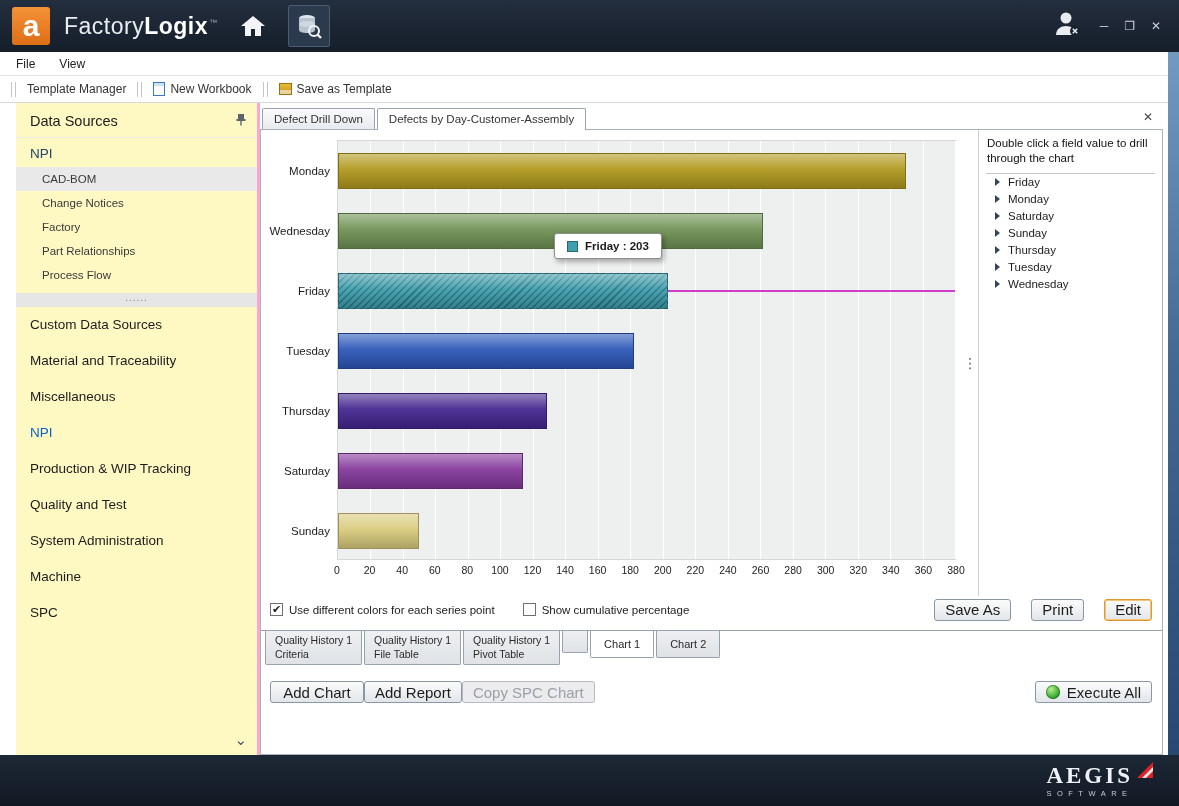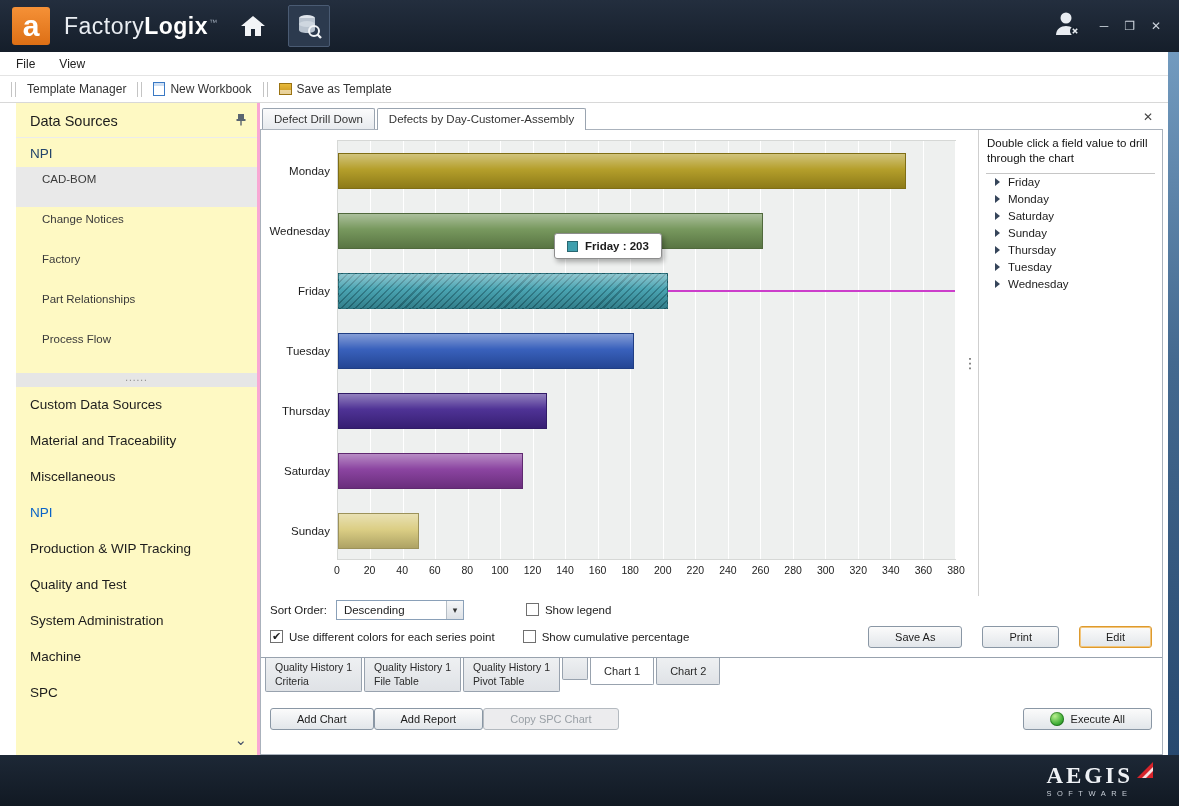--- a/index.html
+++ b/index.html
@@ -30,21 +30,21 @@
   .icon-doc{width:12px;height:14px;background:#fff;border:1px solid #3a79c4;box-shadow:inset 0 3px 0 #cfe0f4;display:inline-block}
   .icon-save{width:13px;height:12px;background:linear-gradient(#e8b93a,#c8951d);border:1px solid #9a7312;box-shadow:inset 0 -4px 0 rgba(255,255,255,.55);display:inline-block}
 
   .main{position:absolute;top:51px;left:0;right:0;bottom:0;display:flex}
 
   
   .sidebar{width:244px;margin-left:16px;border-right:3px solid #f9a8d4;position:relative;background:#fef9c3;flex-shrink:0}
   .sb-header{display:flex;align-items:center;justify-content:space-between;padding:9px 10px 7px 14px;border-bottom:1px solid #ececec}
   .sb-title{font-size:14.5px;color:#1c1c1c}
   .sb-group{padding:8px 0 6px 14px;font-size:13.5px;color:#24456b}
-  .npi-item{height:40px;line-height:24px;padding-left:26px;font-size:11.5px;color:#3a3a3a;cursor:pointer}
+  .npi-item{height:24px;line-height:24px;padding-left:26px;font-size:11.5px;color:#3a3a3a;cursor:pointer}
   .npi-item.selected{background:#e9e9e9}
   .dots{height:14px;line-height:10px;background:#e6e6e6;color:#8a8a8a;font-size:10px;text-align:center;letter-spacing:1px;margin-top:6px;cursor:pointer}
   .cat-item{height:36px;line-height:36px;padding-left:14px;font-size:13.5px;color:#1c1c1c;cursor:pointer}
   .cat-item.hl{color:#0a64c8}
   .sb-chevron{position:absolute;bottom:6px;right:10px;font-size:15px;color:#44506a;cursor:pointer}
   .sb-chevron::before{content:"⌄"}
 
   
   .workspace{flex:1;display:flex;flex-direction:column;min-width:0;background:#fff;padding-right:5px}
   .tabstrip{height:26px;display:flex;align-items:flex-end;gap:2px;padding-left:2px;position:relative;z-index:2}
@@ -79,21 +79,21 @@
   .select{width:128px;height:20px;border:1px solid #8aa0b8;display:flex;align-items:center;justify-content:space-between;padding-left:7px;margin-left:9px;background:#fff;cursor:pointer}
   .dd{width:17px;height:100%;background:linear-gradient(#f5f6f7,#dde1e6);border-left:1px solid #b6bec6;display:flex;align-items:center;justify-content:center;font-size:9px;color:#333}
   .dd::before{content:"▾"}
   .cbrow{display:flex;align-items:center;gap:6px;cursor:pointer}
   .cb{width:13px;height:13px;border:1px solid #707070;background:#fff;display:inline-flex;align-items:center;justify-content:center;font-size:11px;color:#222;line-height:1;flex-shrink:0}
   .cb.checked::before{content:"✔"}
   .row1 .cbrow{margin-left:62px}
   .row2{display:flex;align-items:center;height:27px;padding-left:9px;font-size:11.5px;flex-shrink:0}
   .row2 .cum{margin-left:28px}
   .btns{margin-left:auto;display:flex;gap:20px;margin-right:10px}
-  .btn{height:22px;padding:3px 26px;font-size:11px;border:1px solid #8a97a5;border-radius:3px;background:linear-gradient(#fbfbfb,#e2e6ea);color:#1c1c1c;text-align:center;cursor:pointer;display:flex;align-items:center;justify-content:center;white-space:nowrap}
+  .btn{height:22px;padding:3px 10px;font-size:15px;border:1px solid #8a97a5;border-radius:3px;background:linear-gradient(#fbfbfb,#e2e6ea);color:#1c1c1c;text-align:center;cursor:pointer;display:flex;align-items:center;justify-content:center;white-space:nowrap}
   .btn.edit{border-color:#dd9a2e;box-shadow:inset 0 0 0 1px #f3c57a}
   .btn.disabled{color:#9aa0a6;background:#ececee;border-color:#b4bac0;cursor:default}
 
   .btabs{display:flex;align-items:flex-start;border-top:1px solid #98a2ae;margin-top:7px;padding-left:4px;height:42px;flex-shrink:0}
   .btab{border:1px solid #98a2ae;border-top:none;background:linear-gradient(#eef0f2,#dfe2e6);padding:3px 9px;font-size:10.5px;line-height:1.3;color:#2a2a2a;border-radius:0 0 2px 2px;margin-right:2px;cursor:pointer}
   .btab .l{display:block}
   .btab.blank{width:26px;height:22px}
   .btab.single{padding:6px 13px;font-size:11px}
   .btab.active{background:#fff}
 
@@ -307,31 +307,20 @@
                   <div style="display: inline;">Tuesday</div>
                 </div>
                 <div class="drill-item">
                   <div class="tri"></div>
                   <div style="display: inline;">Wednesday</div>
                 </div>
               </div>
           </div>
         </div>
 
-        <div class="row1">
-          <span>Sort Order:</span>
-          <div class="select">
-            <span>Descending</span>
-            <span class="dd"></span>
-          </div>
-          <label class="cbrow">
-            <span class="cb"></span>
-            <span>Show legend</span>
-          </label>
-        </div>
 
         <div class="row2">
           <label class="cbrow">
             <span class="cb checked"></span>
             <span>Use different colors for each series point</span>
           </label>
           <label class="cbrow cum">
             <span class="cb"></span>
             <span>Show cumulative percentage</span>
           </label>

